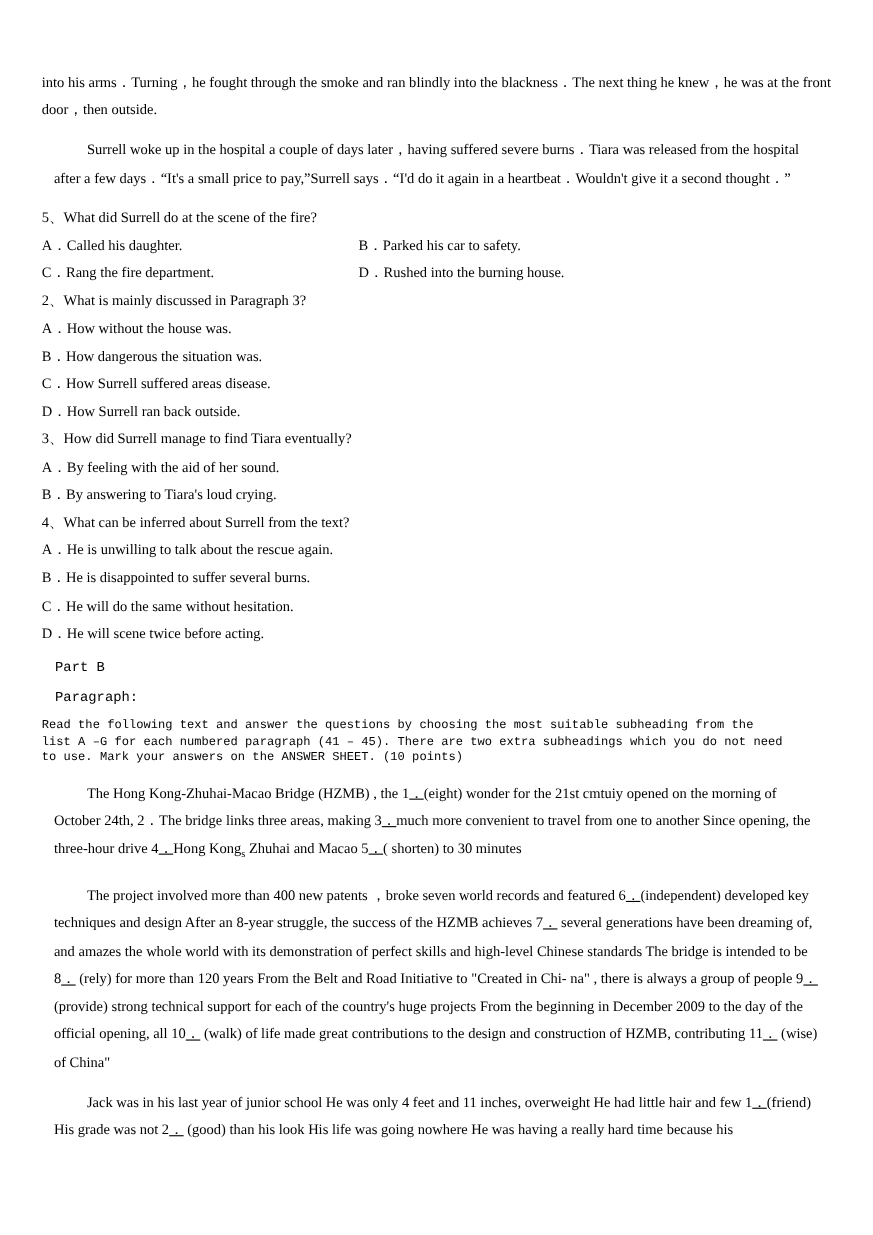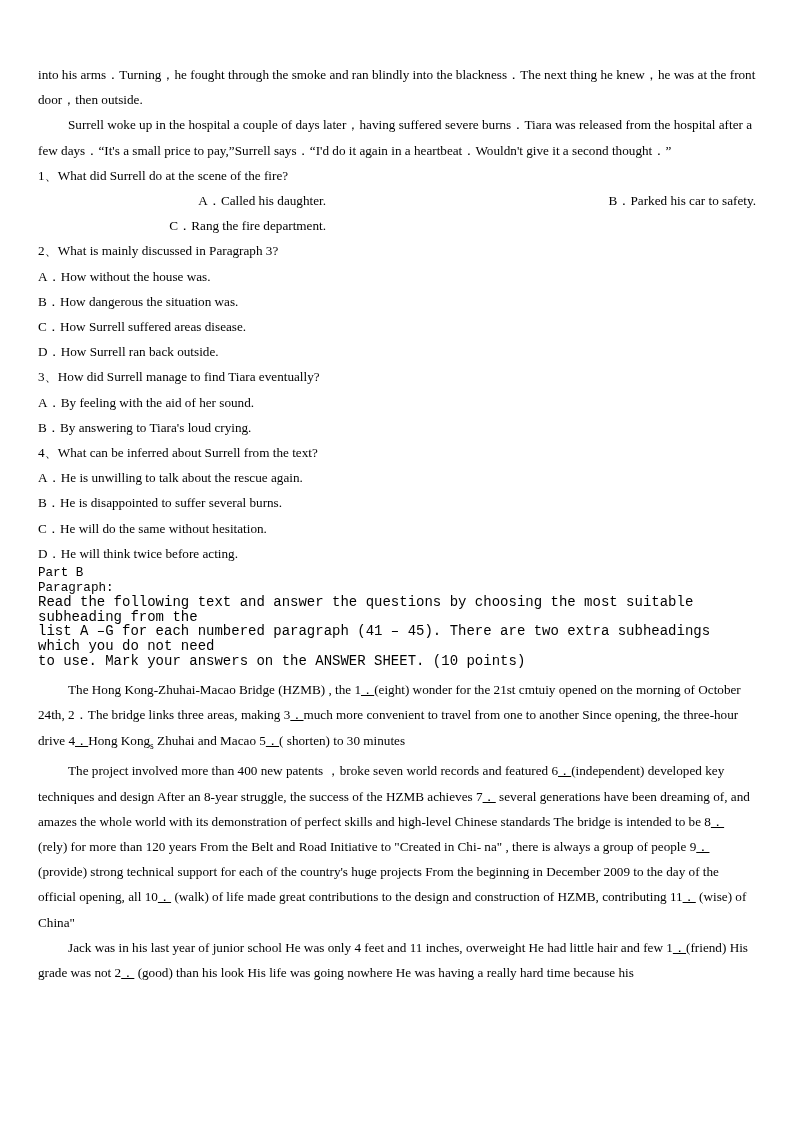--- a/index.html
+++ b/index.html
@@ -23,53 +23,52 @@
     box-sizing: border-box;
     padding: 62px 38px 40px 38px;
   }
   .body-text {
     font-family: "Liberation Serif", serif;
     font-size: 13.2px;
     line-height: 25.2px;
     text-align: left;
   }
   .para {
-    margin: 0;
+    margin: 11px;
     text-indent: 30px;
   }
   .noind {
     margin: 0;
     text-indent: 0;
   }
   .q-line {
     margin: 0;
     text-indent: 0;
   }
   .opt-row {
     display: flex;
     margin: 0;
-    text-align: right;
   }
   .opt-a {
     width: 288px;
     flex: 0 0 288px;
   }
   .opt-b {
     flex: 1 1 auto;
   }
   .mono {
     font-family: "Liberation Mono", monospace;
-    font-size: 14px;
+    font-size: 11px;
     line-height: 14.6px;
   }
   .mono-head {
     font-family: "Liberation Mono", monospace;
     font-size: 12.6px;
     line-height: 14.6px;
-    margin: 0;
+    margin: 12px;
   }
   .directions-block {
     margin: 0;
     white-space: pre-wrap;
   }
   .partb-wrap {
     margin-top: 9px;
     font-family: Liberation Serif, serif;
   }
   .blank {
@@ -84,44 +83,45 @@
 <body>
 
 <div class="page">
 
   <div class="body-text">
 
     <p class="noind">into his arms．Turning，he fought through the smoke and ran blindly into the blackness．The next thing he knew，he was at the front door，then outside.</p>
 
     <p class="para">Surrell woke up in the hospital a couple of days later，having suffered severe burns．Tiara was released from the hospital after a few days．“It's a small price to pay,”Surrell says．“I'd do it again in a heartbeat．Wouldn't give it a second thought．”</p>
 
-    <p class="q-line">1、What did Surrell do at the scene of the fire?</p>
+    <p class="q-line">5、What did Surrell do at the scene of the fire?</p>
     <div class="opt-row">
       <span class="opt-a">A．Called his daughter.</span>
       <span class="opt-b">B．Parked his car to safety.</span>
     </div>
     <div class="opt-row">
       <span class="opt-a">C．Rang the fire department.</span>
+      <span class="opt-b">D．Rushed into the burning house.</span>
     </div>
 
     <p class="q-line">2、What is mainly discussed in Paragraph 3?</p>
     <p class="q-line">A．How without the house was.</p>
     <p class="q-line">B．How dangerous the situation was.</p>
     <p class="q-line">C．How Surrell suffered areas disease.</p>
     <p class="q-line">D．How Surrell ran back outside.</p>
 
     <p class="q-line">3、How did Surrell manage to find Tiara eventually?</p>
     <p class="q-line">A．By feeling with the aid of her sound.</p>
     <p class="q-line">B．By answering to Tiara's loud crying.</p>
 
     <p class="q-line">4、What can be inferred about Surrell from the text?</p>
     <p class="q-line">A．He is unwilling to talk about the rescue again.</p>
     <p class="q-line">B．He is disappointed to suffer several burns.</p>
     <p class="q-line">C．He will do the same without hesitation.</p>
-    <p class="q-line">D．He will think twice before acting.</p>
+    <p class="q-line">D．He will scene twice before acting.</p>
   </div>
 
   <div>
     <p class="mono-head">Part B</p>
     <p class="mono-head">Paragraph:</p>
     <p class="mono directions-block">Read the following text and answer the questions by choosing the most suitable subheading from the
 list A –G for each numbered paragraph (41 – 45). There are two extra subheadings which you do not need
 to use. Mark your answers on the ANSWER SHEET. (10 points)</p>
 
     <div class="body-text partb-wrap">

